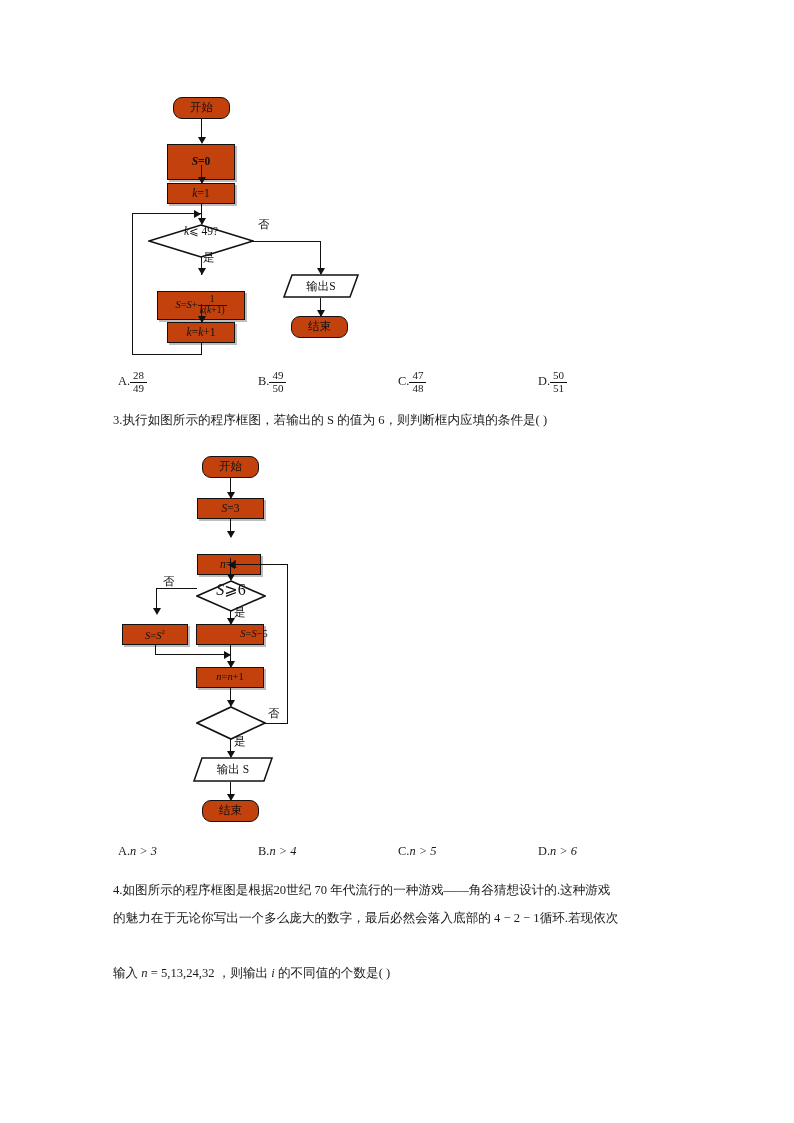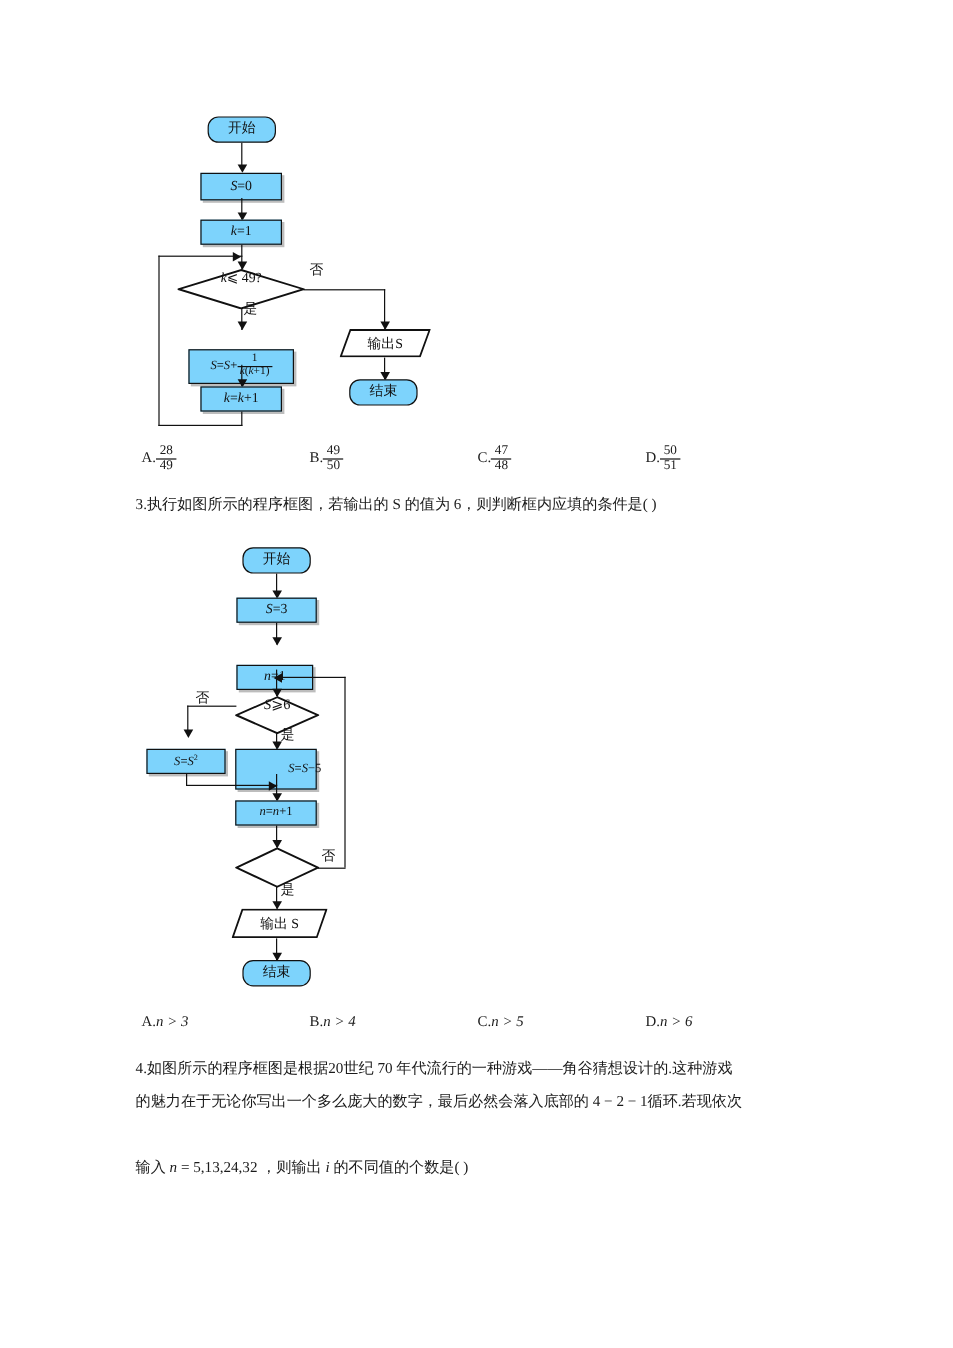--- a/index.html
+++ b/index.html
@@ -21,21 +21,21 @@
     width: 794px;
     height: 1123px;
   }
 
   
   .fc { position: absolute; }
   .node {
     position: absolute;
     box-sizing: border-box;
     border: 1.3px solid #111;
-    background: #7dd3fc;
+    background: #c2410c;
     display: flex;
     align-items: center;
     justify-content: center;
     font-size: 11.5px;
     line-height: 1;
     white-space: nowrap;
     color: #111;
   }
   .node.rect { border-radius: 0; }
   .node.term { border-radius: 9px; }
@@ -176,21 +176,21 @@
 <div class="page">
 
   <div class="fc" style="left:0px; top:0px; width:794px; height:360px;">
 
     <div class="node term" style="left:173px; top:97px; width:57px; height:22px;">
       <span class="lbl">开始</span>
     </div>
     <div class="ln v" style="left:201px; top:119px; height:21px;"></div>
     <div class="arw down" style="left:197.5px; top:137px;"></div>
 
-    <div class="node rect shadow" style="left:167px; top:144px; width:68px; height:23px;">
+    <div class="node rect shadow" style="left:167px; top:144px; width:68px; height:36px;font-weight:bold;">
       <span class="lbl"><i class="it">S</i>=0</span>
     </div>
     <div class="ln v" style="left:201px; top:165px; height:18px;"></div>
     <div class="arw down" style="left:197.5px; top:177px;"></div>
 
     <div class="node rect shadow" style="left:167px; top:183px; width:68px; height:21px;">
       <span class="lbl"><i class="it">k</i>=1</span>
     </div>
     <div class="ln v" style="left:201px; top:204px; height:20px;"></div>
     <div class="arw down" style="left:197.5px; top:218px;"></div>
@@ -280,40 +280,40 @@
       <span class="lbl"><i class="it">n</i>=1</span>
     </div>
     <div class="ln v" style="left:230px; top:558px; height:22px;"></div>
     <div class="arw down" style="left:226.5px; top:574px;"></div>
 
     <div class="diamond" style="left:196px; top:580px; width:70px; height:32px;">
       <svg class="dshape" viewBox="0 0 70 32" preserveAspectRatio="none">
         <polygon points="35,1 69,16 35,31 1,16" fill="#fff" stroke="#111" stroke-width="1.6"></polygon>
       </svg>
       <div class="dtext">
-        <span style="font-size:12px;"><i class="it">S</i>⩾6</span>
+        <span style="font-size:16px;"><i class="it">S</i>⩾6</span>
       </div>
     </div>
 
     <div class="ln h" style="left:156px; top:588px; width:41px;"></div>
     <div class="ln v" style="left:156px; top:588px; height:25px;"></div>
     <div class="arw down" style="left:152.5px; top:608px;"></div>
     <div class="edgelbl" style="left:163px; top:574px;">否</div>
 
     <div class="ln v" style="left:230px; top:611px; height:14px;"></div>
     <div class="arw down" style="left:226.5px; top:618px;"></div>
     <div class="edgelbl" style="left:234px; top:605px;">是</div>
 
     <div class="node rect shadow" style="left:122px; top:624px; width:66px; height:21px;">
       <span class="lbl" style="font-size:10.5px;">
         <i class="it">S</i>=<i class="it">S</i><sup class="sq">2</sup>
       </span>
     </div>
 
-    <div class="node rect shadow" style="left:196px; top:624px; width:68px; height:34px;padding-left:48px;">
+    <div class="node rect shadow" style="left:196px; top:624px; width:68px; height:21px;padding-left:48px;">
       <span class="lbl" style="font-size:10.5px;">
         <i class="it">S</i>=<i class="it">S</i>−5
       </span>
     </div>
 
     <div class="ln v" style="left:155px; top:645px; height:10px;"></div>
     <div class="ln h" style="left:155px; top:654px; width:76px;"></div>
     <div class="arw right" style="left:224px; top:651px;"></div>
 
     <div class="ln v" style="left:230px; top:645px; height:22px;"></div>

